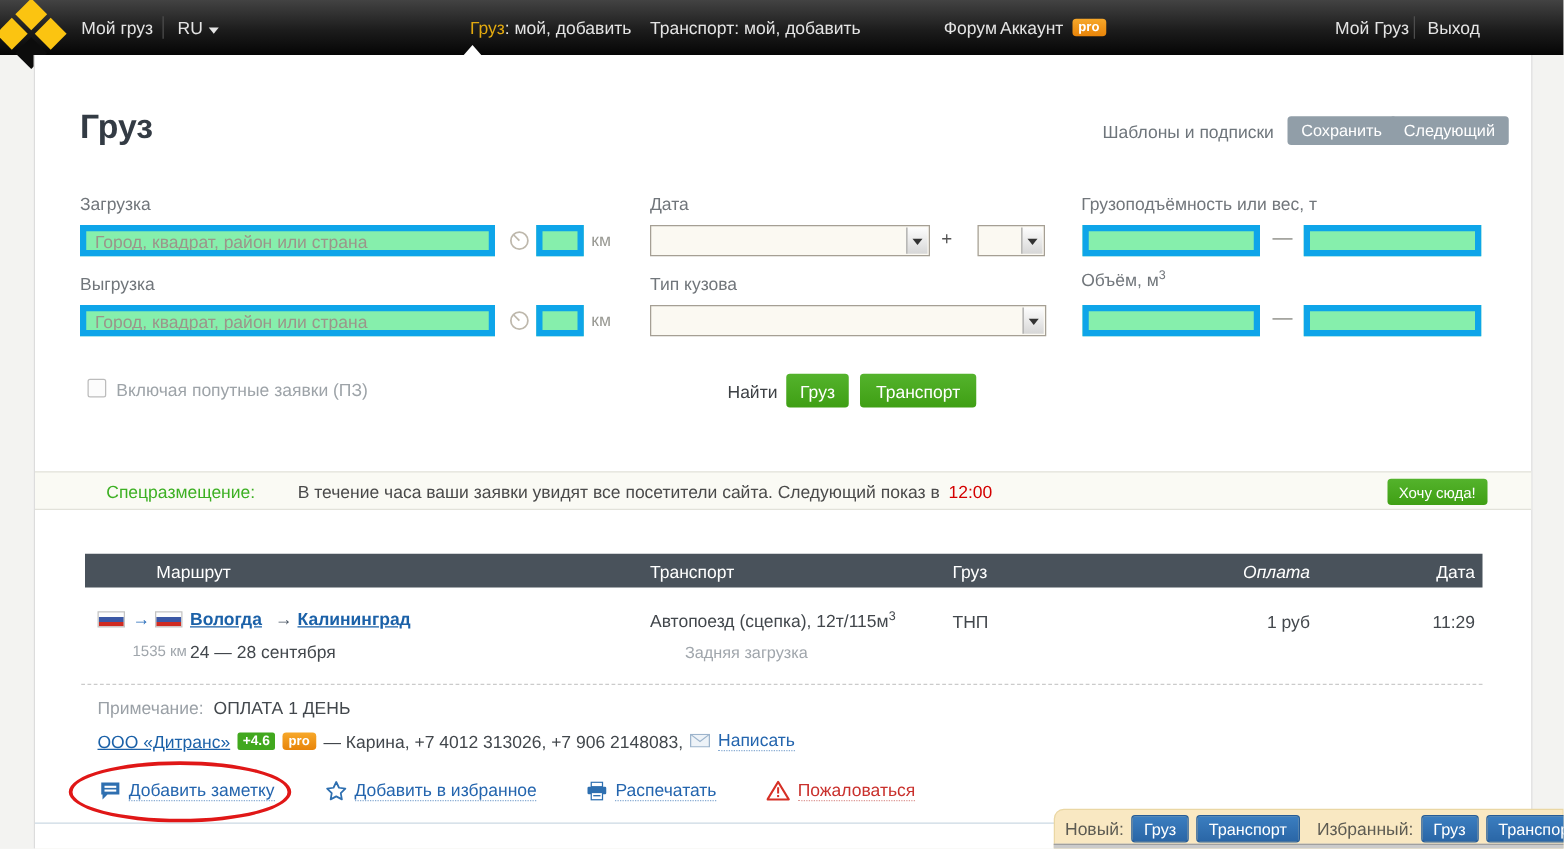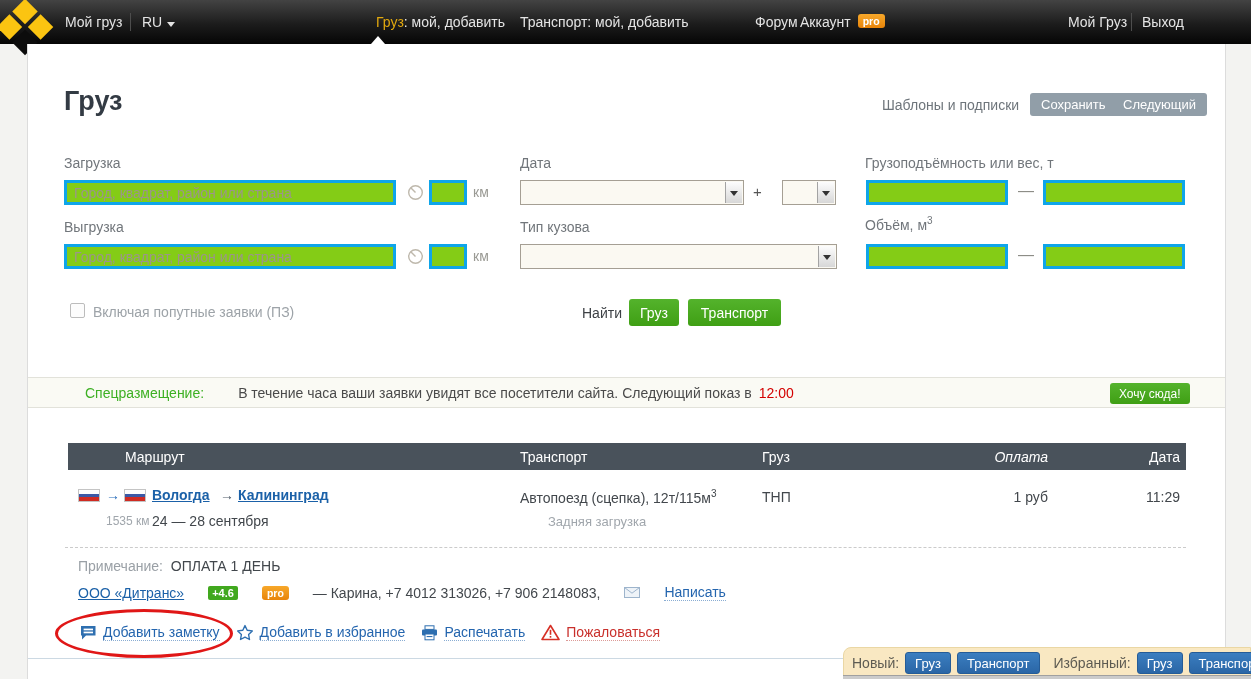--- a/index.html
+++ b/index.html
@@ -32,21 +32,21 @@
                 border-left:1px solid #dcdcdc; border-right:1px solid #dcdcdc; }
 
   #page-title { position:absolute; left:64px; top:86px; font-size:27px; color:#333b44; }
 
   .btn-gray { position:absolute; background:#919ea8; color:#fff; font-size:13px; border:none;
               border-radius:3px; padding:4px 11px; cursor:pointer; font-family:inherit; }
   #templates-label { position:absolute; left:882px; top:97px; font-size:14px; color:#6e757b; }
 
   
   .form-label { position:absolute; font-size:14px; color:#71767b; white-space:nowrap; }
-  .inp { position:absolute; height:25px; background:#84cc16; border:3px solid #0ea5e9; font-family:inherit;
+  .inp { position:absolute; height:25px; background:#86efac; border:5px solid #0ea5e9; font-family:inherit;
          font-size:14px; color:#42474c; padding:0 7px; outline:none; }
   .inp::placeholder { color:#9b958a; opacity:1; }
   .sel { position:absolute; height:25px; background:#fbf9f2; border:1px solid #a59f94; cursor:pointer; }
   .dd-btn { position:absolute; right:1px; top:1px; bottom:1px; width:17px;
             background:linear-gradient(#fdfdfd,#d7d7d7); border-left:1px solid #a3a3a3;
             display:flex; align-items:center; justify-content:center; }
   .dd-btn::after { content:""; width:0; height:0; border:4px solid transparent; border-top:5px solid #333;
                    margin-top:5px; }
   .unit { position:absolute; font-size:14px; color:#9a9a94; }
   .sep-dash { position:absolute; font-size:16px; color:#8a8a84; }
@@ -72,28 +72,28 @@
   .arrow-blue { position:absolute; color:#2a6ebb; font-size:14px; }
   .arrow-dark { position:absolute; color:#4c5866; font-size:14px; font-weight:bold; }
   .city-link { position:absolute; font-size:14px; font-weight:bold; color:#1b61a8;
                text-decoration:underline; cursor:pointer; white-space:nowrap; }
   .cell-main { position:absolute; font-size:14px; color:#42474c; white-space:nowrap; }
   .cell-gray { position:absolute; font-size:13px; color:#a0a6ac; white-space:nowrap;margin-left:28px; }
   #dashed-sep { position:absolute; left:65px; top:547px; width:1121px; border-top:1px dashed #cbcbcb; }
 
   #note-line { position:absolute; left:78px; top:558px; font-size:14px; color:#42474c; }
   #note-line .lbl { color:#9aa0a6; margin-right:4px; }
-  #company-line { position:absolute; left:78px; top:584px; display:flex; align-items:center; gap:24px;
+  #company-line { position:absolute; left:78px; top:584px; display:flex; align-items:center; gap:6px;
                   font-size:14px; color:#42474c; white-space:nowrap; }
   .company-link { color:#1b61a8; text-decoration:underline; cursor:pointer; }
   .rating-badge { background:#41a81e; color:#fff; font-size:11px; font-weight:bold; border-radius:2px;
                   padding:1px 4px; }
   .dotted-link { color:#2465ae; border-bottom:1px dotted #8aadd3; cursor:pointer; text-decoration:none; }
 
-  #actions { position:absolute; left:80px; top:624px; display:flex; align-items:center; gap:16px;
+  #actions { position:absolute; left:80px; top:624px; display:flex; align-items:center; gap:40px;
              font-size:14px; }
   .action-item { display:flex; align-items:center; gap:6px; }
   .red-link { color:#c9302c; border-bottom:1px dotted #dc9a97; cursor:pointer; }
   #red-ellipse { position:absolute; left:55px; top:609px; width:178px; height:49px;
                  border:3px solid #e01717; border-radius:50%; pointer-events:none; }
 
   #footer-line { position:absolute; left:28px; top:658px; width:1197px; border-top:1px solid #ccd9e3; }
 
   
   #bottom-widget { position:absolute; left:843px; top:647px; width:408px; height:32px; background:#f9e8c2;

